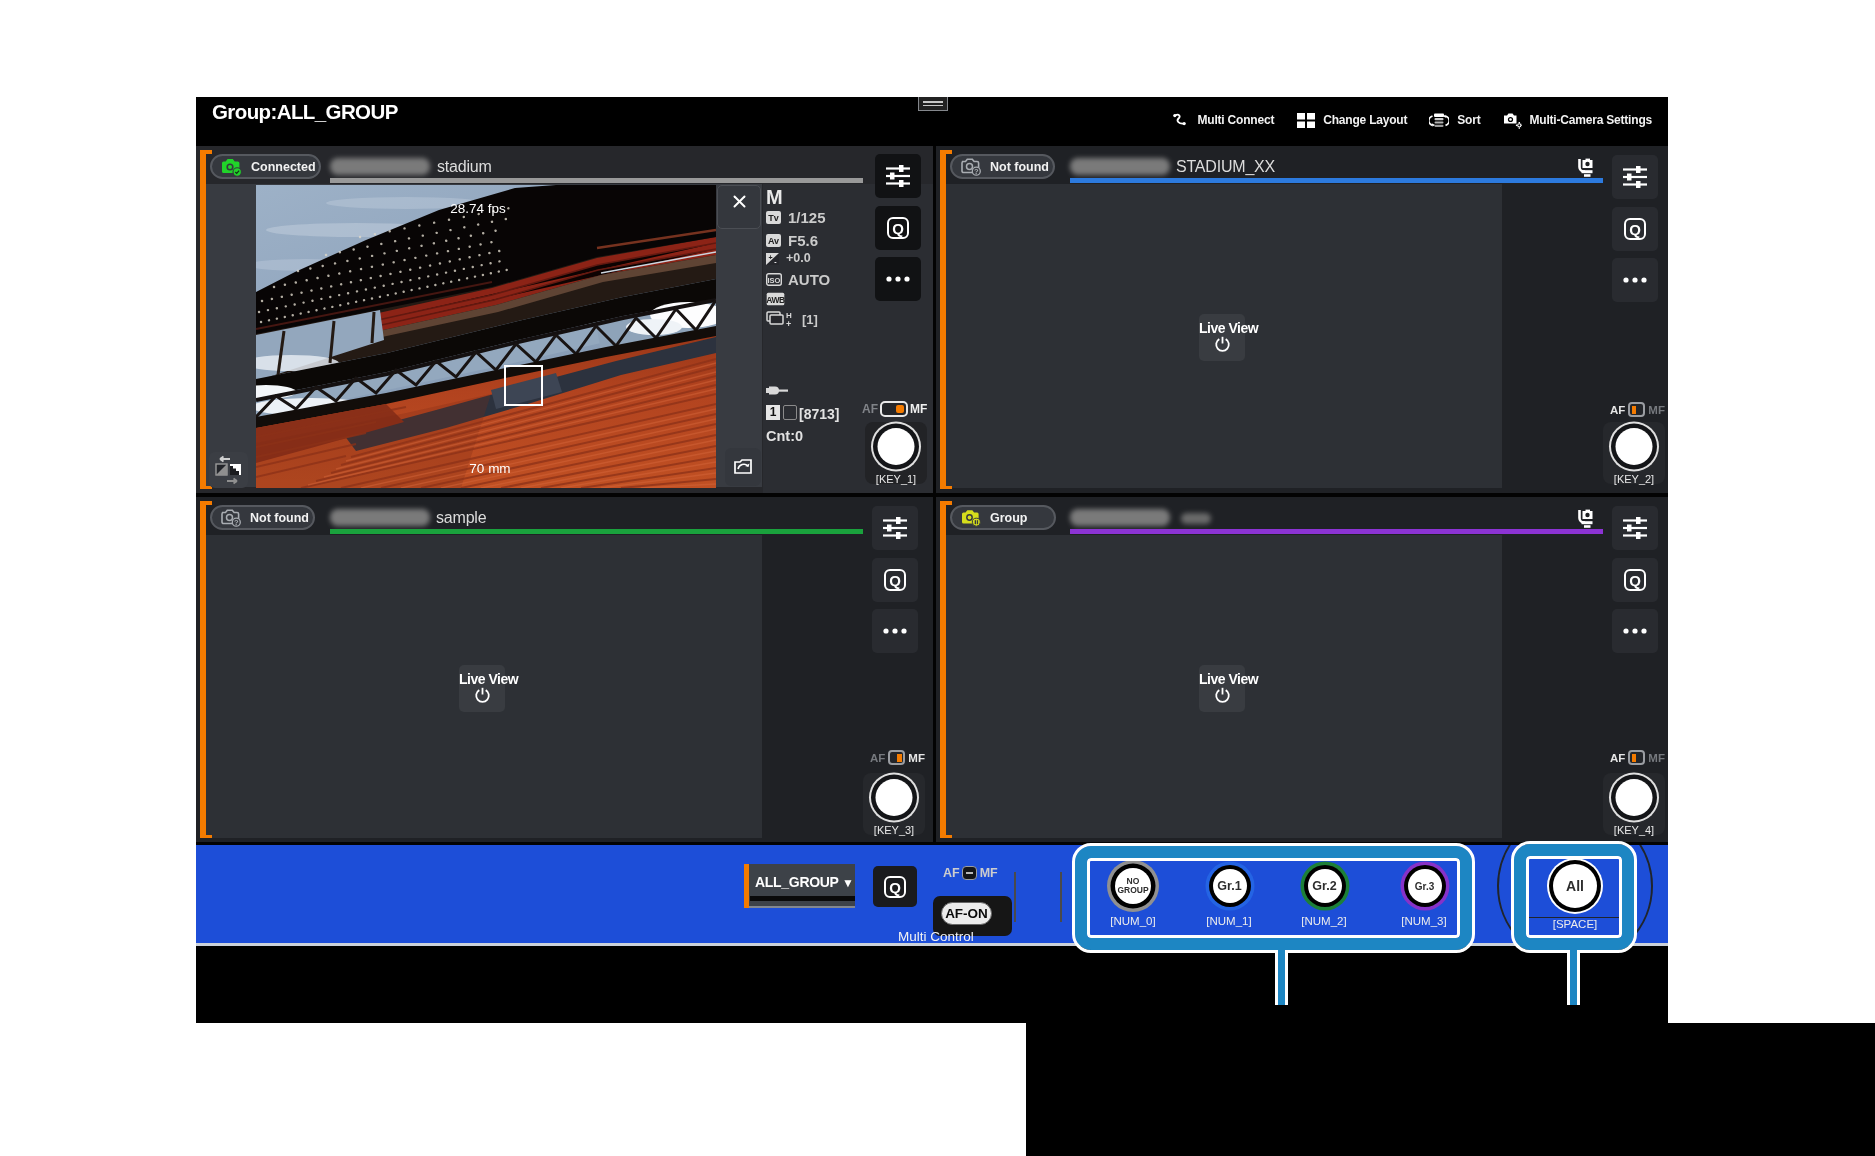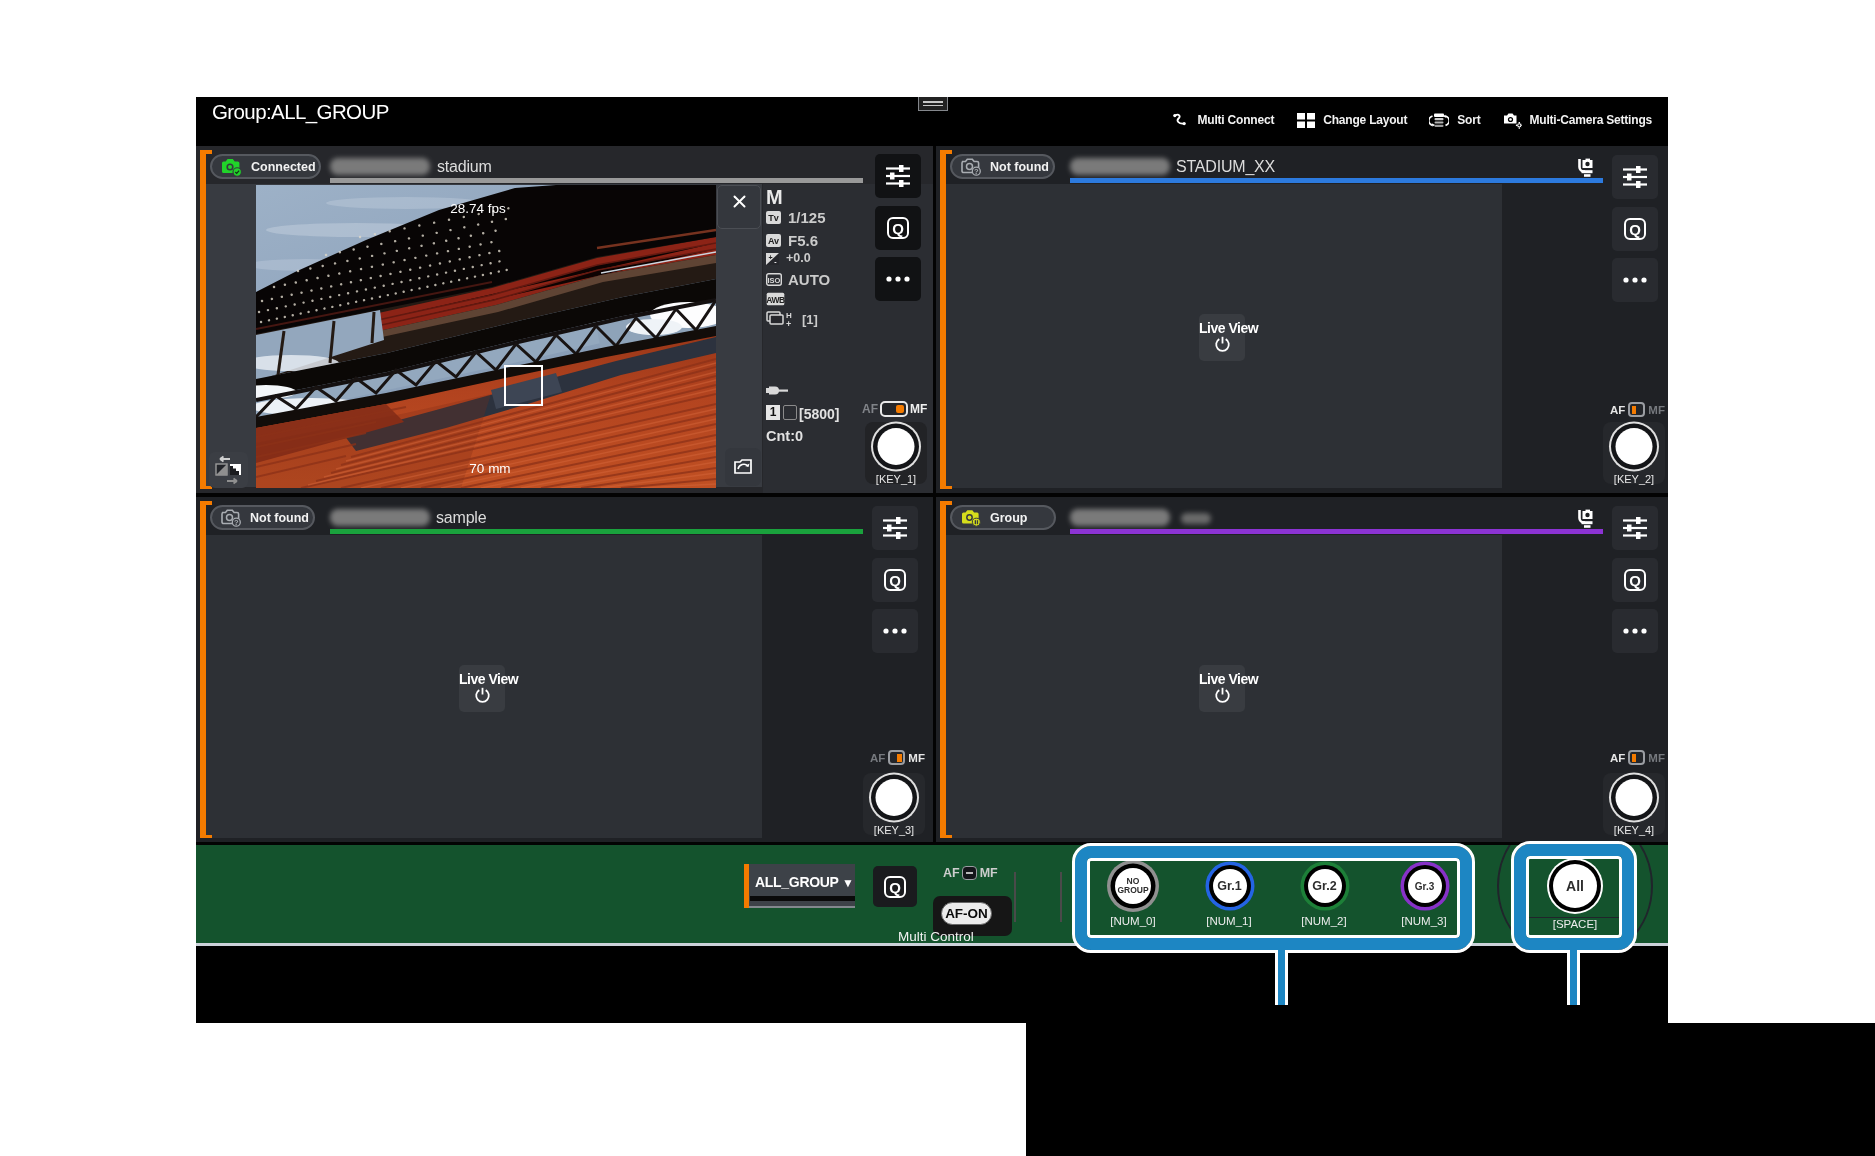--- a/index.html
+++ b/index.html
@@ -3,21 +3,21 @@
 <meta charset="utf-8">
 <style>
 html,body{margin:0;padding:0;background:#fff;}
 *{box-sizing:border-box;font-family:"Liberation Sans",sans-serif;}
 #page{position:relative;width:1875px;height:1156px;background:#fff;overflow:hidden;}
 #win{position:absolute;left:196px;top:97px;width:1472px;height:846px;background:#030303;overflow:hidden;}
 
 .titlebar{position:absolute;left:0;top:0;width:1472px;height:49px;background:#000;}
 .handle{position:absolute;left:722px;top:0;width:30px;height:13.5px;background:#222;border:1.5px solid #84878c;border-top:none;}
 .handle i{position:absolute;left:4px;right:4px;height:1.6px;background:#c9c9c9;}
-.title{position:absolute;left:16px;top:4px;font-size:20.5px;line-height:21px;font-weight:normal;color:#fff;letter-spacing:-0.6px;}
+.title{position:absolute;left:16px;top:4px;font-size:20.5px;line-height:21px;font-weight:bold;color:#fff;letter-spacing:-0.6px;}
 .menu{position:absolute;right:16px;top:9px;height:28px;display:flex;align-items:center;color:#fff;}
 .menu .mi{display:flex;align-items:center;font-size:12px;font-weight:bold;color:#f2f2f2;letter-spacing:-0.2px;}
 .menu .mi svg{margin-right:8px;}
 
 .panel{position:absolute;overflow:hidden;}
 .p1{left:0;top:49px;width:737px;height:347px;background:#26272b;}
 .pe{background:#1f2125;}
 .p2{left:740px;top:49px;width:732px;height:347px;}
 .p3{left:0;top:400px;width:737px;height:345px;}
 .p4{left:740px;top:400px;width:732px;height:345px;}
@@ -38,21 +38,21 @@
 .p1 .rbtn{background:#111214;}
 .pe .rbtn{background:#292b30;}
 .afmf{position:absolute;display:flex;align-items:center;}
 .afmf .lab{font-size:11.5px;font-weight:bold;}
 .swell{position:absolute;width:62px;height:62px;background:#222326;border-radius:8px;}
 .pe .swell{background:#26282c;}
 .shutter{position:absolute;left:50%;top:6px;transform:translateX(-50%);width:37px;height:37px;border-radius:50%;background:#fff;box-shadow:0 0 0 4.5px #141518,0 0 0 6.5px #dfdfdf;}
 .keylab{position:absolute;left:50%;transform:translateX(-50%);top:51px;font-size:11px;color:#e8e8e8;white-space:nowrap;text-align:center;}
 .monopod{position:absolute;}
 
-.bbar{position:absolute;left:0;top:748px;width:1472px;height:98px;background:#14532d;overflow:hidden;}
+.bbar{position:absolute;left:0;top:748px;width:1472px;height:98px;background:#1d4ed8;overflow:hidden;}
 
 .sepline{position:absolute;left:196px;top:943px;width:1472px;height:3px;background:#ccd2da;}
 .band{position:absolute;left:196px;top:946px;width:1472px;height:77px;background:#000;}
 .box2{position:absolute;left:1026px;top:1023px;width:849px;height:133px;background:#000;}
 .hlbox{position:absolute;border:12px solid #1d86c3;border-radius:16px;outline:3px solid #fff;box-shadow:inset 0 0 0 3px #fff;background:transparent;}
 .vline{position:absolute;width:7px;background:#1d86c3;box-shadow:-3px 0 0 #fff,3px 0 0 #fff;}
 
 .gbtn{position:absolute;border-radius:50%;background:#fff;display:flex;align-items:center;justify-content:center;text-align:center;color:#2d2d2d;font-weight:bold;}
 .numlab{position:absolute;font-size:11.5px;color:#ececec;text-align:center;}
 </style>
@@ -300,21 +300,21 @@
             <text x="20" y="15.5" font-size="9" font-weight="bold" fill="#d9d9d9">+</text>
           </svg></div>
       <div style="position:absolute;left:606px;top:166px;color:#cbcbcb;font-size:13px;font-weight:bold;">[1]</div>
       <div style="position:absolute;left:570px;top:237px;"><svg width="22" height="13" viewBox="0 0 22 13">
             <rect x="0" y="4" width="3" height="5" fill="#d9d9d9"></rect>
             <path d="M3 2.5 h6 a4 4 0 0 1 0 8 h-6 z" fill="#d9d9d9"></path>
             <rect x="9" y="5.5" width="13" height="2.2" fill="#d9d9d9"></rect>
           </svg></div>
       <div style="position:absolute;left:570px;top:259px;width:14px;height:15px;background:#e6e6e6;color:#111;font-size:12px;font-weight:bold;text-align:center;line-height:15px;">1</div>
       <div style="position:absolute;left:587px;top:259px;width:14px;height:15px;border:1.6px solid #8b8b8b;border-radius:2px;"></div>
-      <div style="position:absolute;left:603px;top:260px;color:#e2e2e2;font-size:14px;font-weight:bold;">[5800]</div>
+      <div style="position:absolute;left:603px;top:260px;color:#e2e2e2;font-size:14px;font-weight:bold;">[8713]</div>
       <div style="position:absolute;left:570px;top:282px;color:#e2e2e2;font-size:14.5px;font-weight:bold;">Cnt:0</div>
       <div class="rbtn" style="left:679px;top:8px;">
           <svg width="26" height="24" viewBox="0 0 26 24">
             <g stroke="#fff" stroke-width="2.2">
               <line x1="1" y1="4.5" x2="25" y2="4.5"></line>
               <line x1="1" y1="12" x2="25" y2="12"></line>
               <line x1="1" y1="19.5" x2="25" y2="19.5"></line>
             </g>
             <g fill="#fff">
               <rect x="14" y="1" width="4.5" height="7"></rect>

